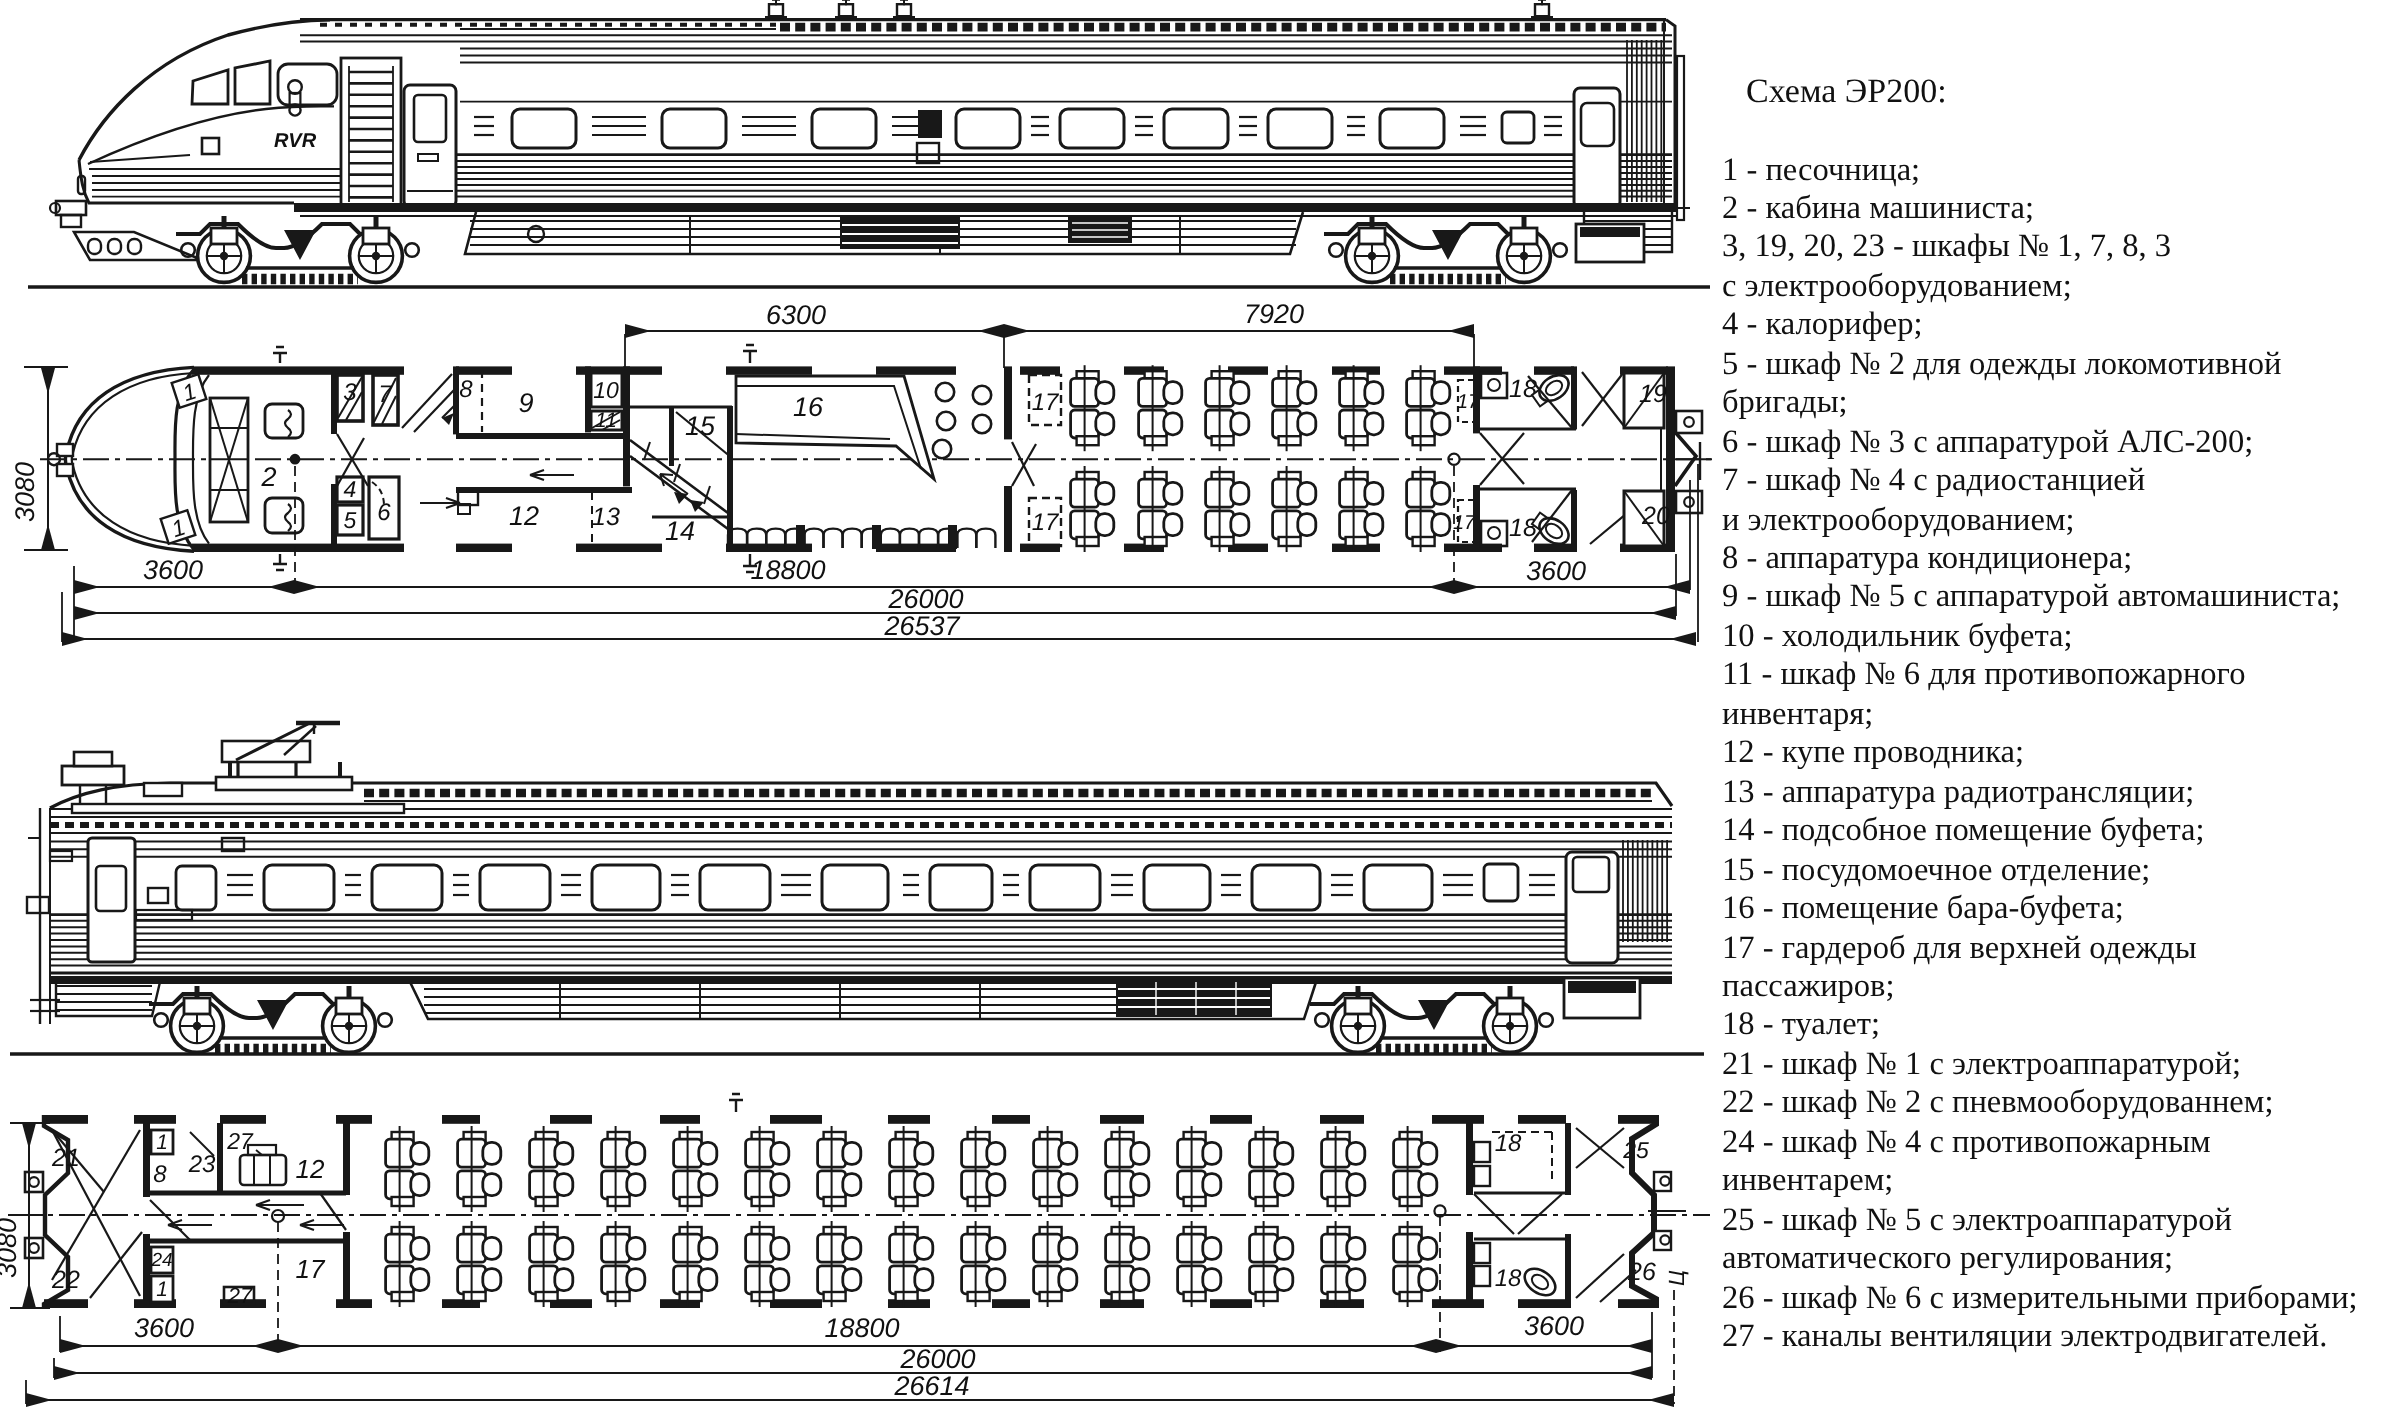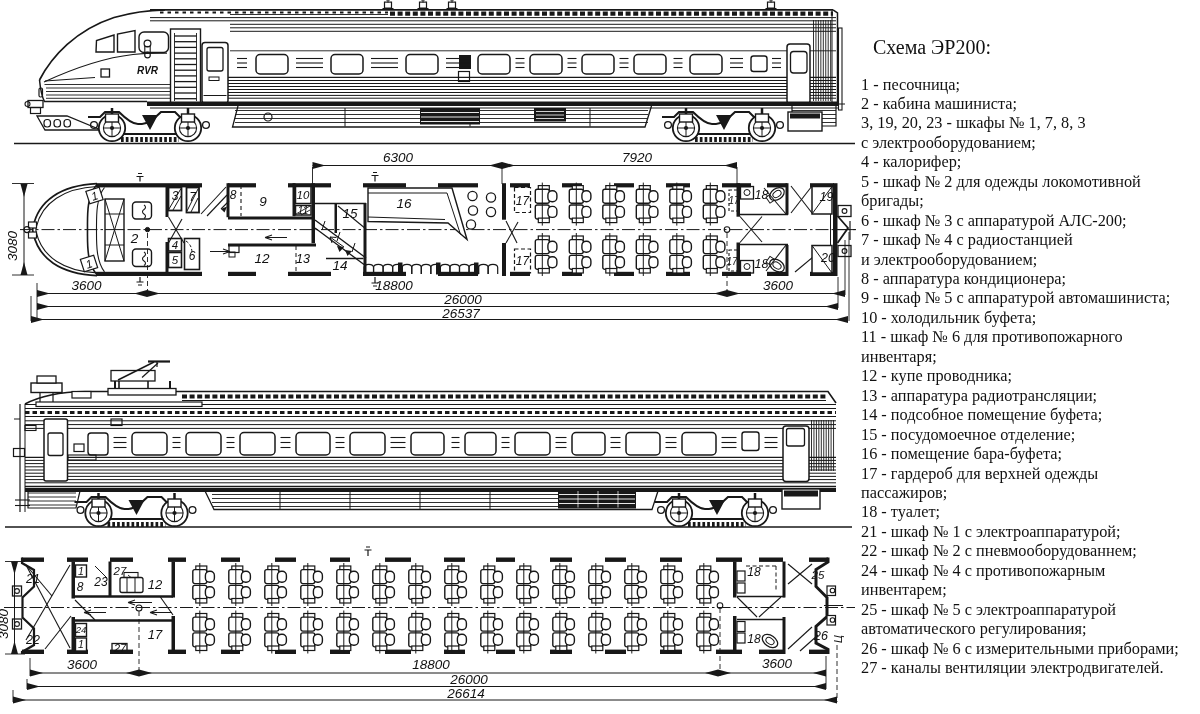--- a/index.html
+++ b/index.html
@@ -1,18 +1,18 @@
 <!DOCTYPE html>
 <html><head><meta charset="utf-8">
 <style>
 html,body{margin:0;padding:0;background:#ffffff;}
 #page{position:relative;width:1200px;height:714px;overflow:hidden;background:#ffffff;}
 #page svg{position:absolute;left:0;top:0;}
 .lg{position:absolute;font-family:"Liberation Serif",serif;color:#111;}
-#lgtitle{left:873px;top:36px;font-size:20px;}
+#lgtitle{left:873px;top:36px;font-size:17px;}
 #lgbody{left:861px;top:74.5px;font-size:16.3px;line-height:19.45px;width:345px;}
 </style></head>
 <body>
 <div id="page">
 <svg width="1200" height="714" viewBox="0 0 1200 714">
 <defs>
 <marker id="ar" markerWidth="15" markerHeight="9" refX="13.5" refY="4.5" orient="auto-start-reverse" markerUnits="userSpaceOnUse">
           <path d="M0.5,4.5 L13.5,1 L13.5,8 Z" fill="#181818"></path>
         </marker>
 <g id="cp">

